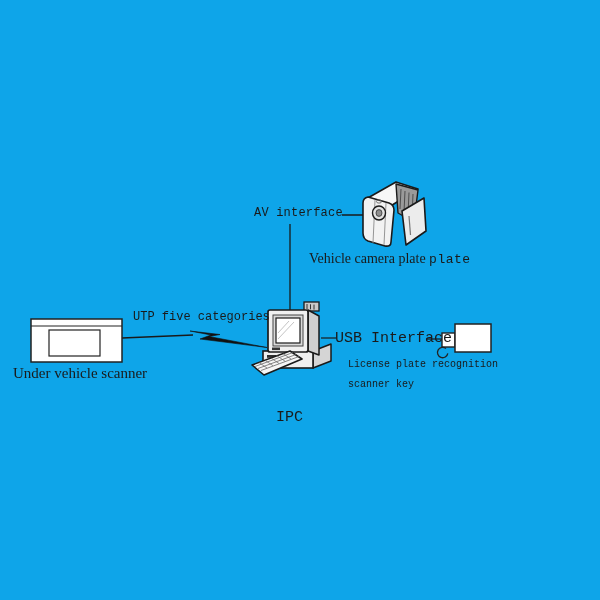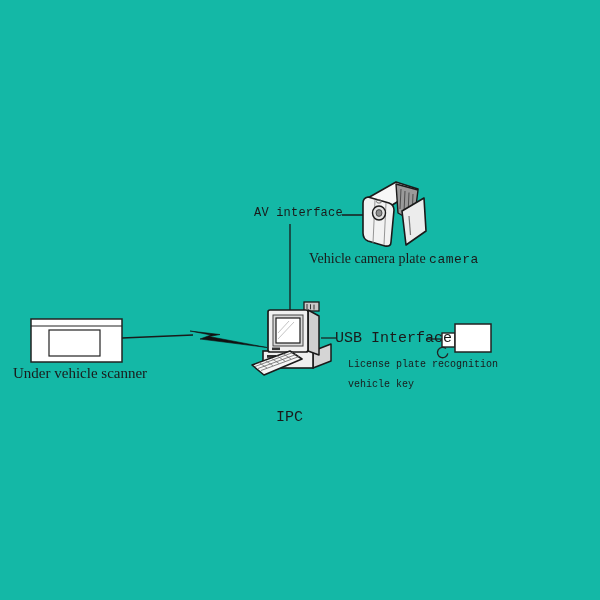--- a/index.html
+++ b/index.html
@@ -1,19 +1,19 @@
 <!DOCTYPE html>
 <html><head>
 <meta charset="utf-8">
 <style>
   html,body{margin:0;padding:0;background:#ffffff;}
   #canvas{
     position:relative;
     width:600px;height:600px;
-    background:#14b8a6;
+    background:#0ea5e9;
     overflow:hidden;
     font-family:"Liberation Serif", serif;
     color:#1a1a1a;
   }
   .abs{position:absolute;}
   .mono{font-family:"Liberation Mono","DejaVu Sans Mono",monospace;}
   .serif{font-family:"Liberation Serif","DejaVu Serif",serif;}
   .label{white-space:nowrap;color:#1a1a1a;}
   #av-label{left:254px;top:206px;font-size:12px;letter-spacing:0.2px;}
   #camera-caption{left:309px;top:251px;font-size:14px;}
@@ -85,28 +85,29 @@
   <svg class="abs" style="left:432px;top:318px" width="64" height="46" viewBox="0 0 64 46">
     <rect x="10" y="15" width="13" height="14" fill="#ffffff" stroke="#222222" stroke-width="1.4"></rect>
     <rect x="23" y="6" width="36" height="28" fill="#ffffff" stroke="#222222" stroke-width="1.5"></rect>
     <path d="M14,30.5 A5.2,5.2 0 1 0 15.8,35.4" fill="none" stroke="#222222" stroke-width="1.3"></path>
   </svg>
 
   <div class="abs label mono" id="av-label">AV interface</div>
 
   <div class="abs label serif" id="camera-caption">
     <span>Vehicle camera plate</span>
-    <span class="suffix">camera</span>
+    <span class="suffix">plate</span>
   </div>
 
+  <div class="abs label mono" id="utp-label">UTP five categories</div>
 
   <div class="abs label serif" id="scanner-caption">Under vehicle scanner</div>
 
   <div class="abs label mono" id="ipc-label">IPC</div>
 
   <div class="abs label mono" id="usb-label">USB Interface</div>
 
   <div class="abs mono" id="key-caption">
     <div>License plate recognition</div>
-    <div>vehicle key</div>
+    <div>scanner key</div>
   </div>
 
 </div>
 
 </body></html>

